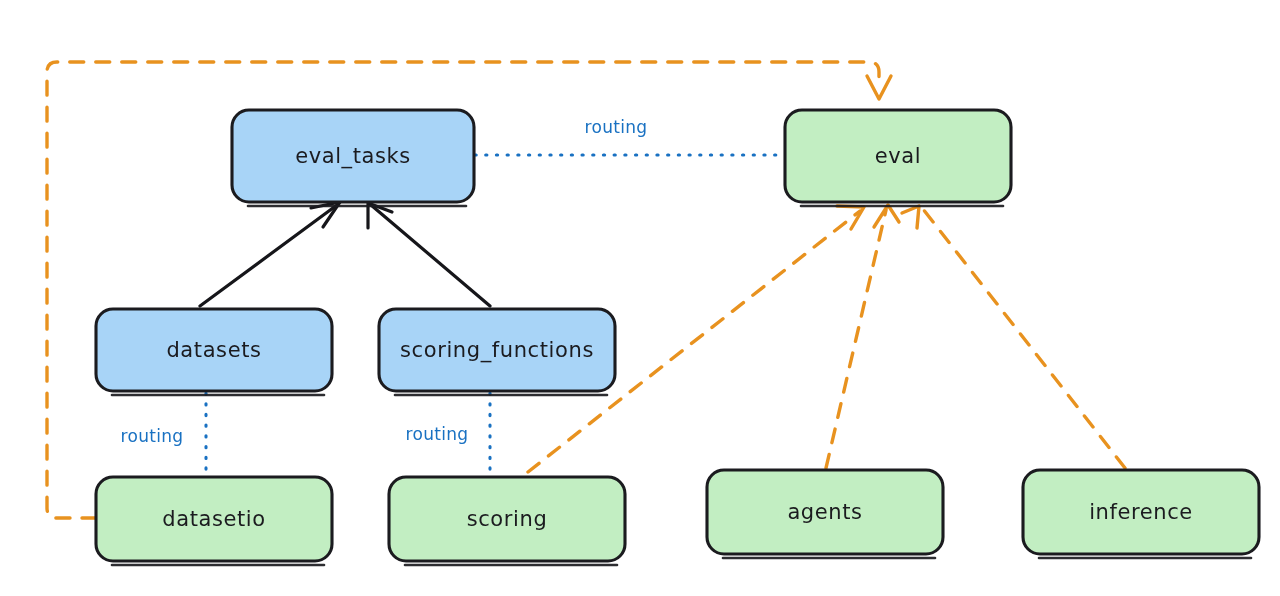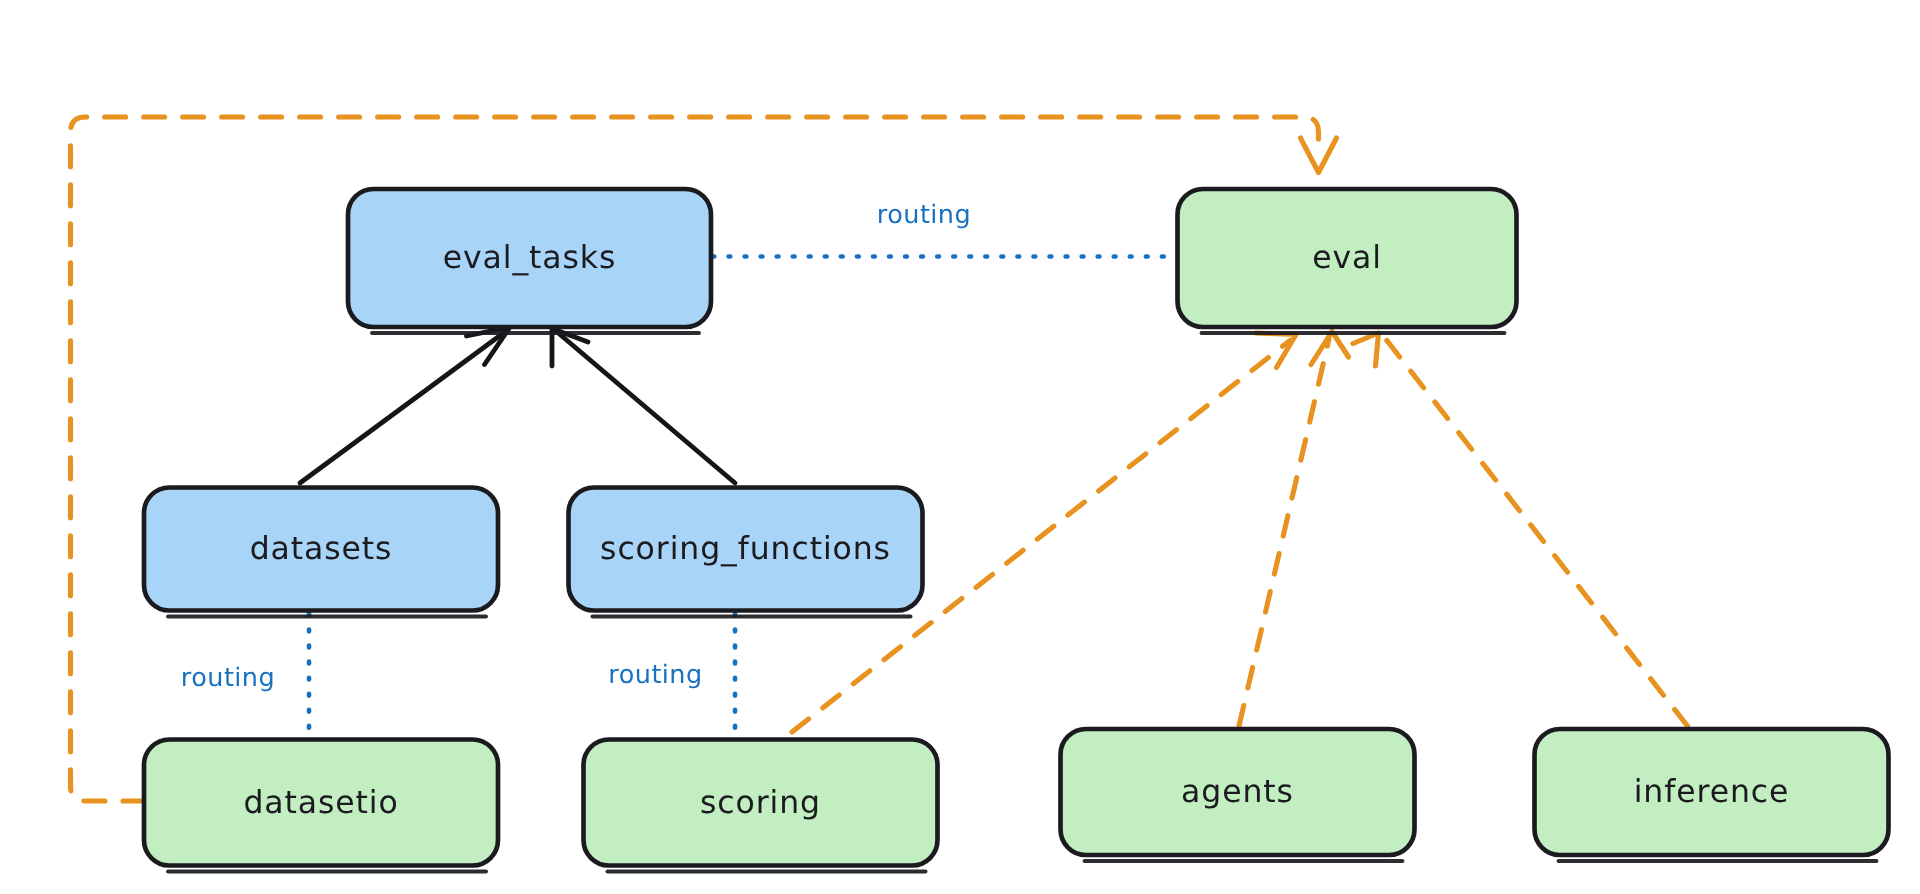--- a/index.html
+++ b/index.html
@@ -12,21 +12,20 @@
     width: 1280px;
     height: 596px;
     font-family: "DejaVu Sans", sans-serif;
     overflow: hidden;
   }
   #diagram-root {
     position: relative;
     width: 1280px;
     height: 496px;
     background: #ffffff;
-    margin-top: 16px;
   }
   svg#diagram-svg {
     position: absolute;
     top: 0;
     left: 0;
     width: 1280px;
     height: 596px;
     display: block;
   }
   .node-shape {

